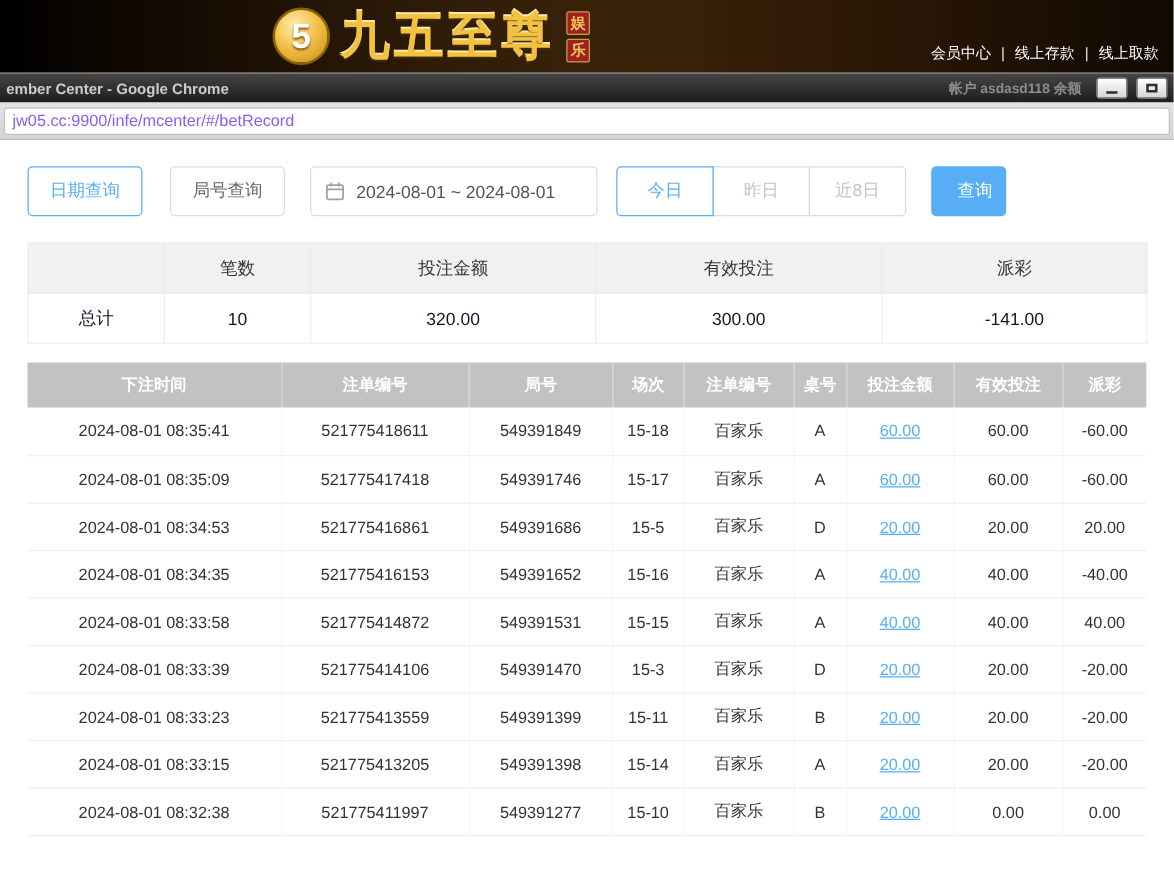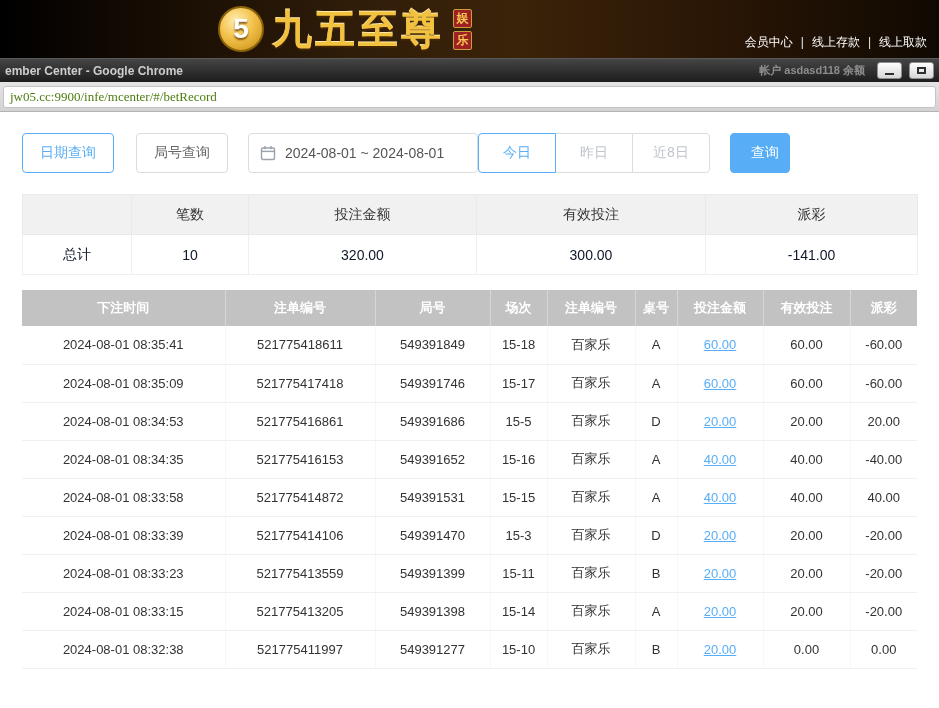--- a/index.html
+++ b/index.html
@@ -60,39 +60,39 @@
 
   
   .urlbar {
     height: 30px; background: linear-gradient(180deg,#e4e4e4,#d3d3d3);
     border-bottom: 1px solid #b5b5b5;
     display: flex; align-items: center; padding: 0 3px;
   }
   .url-input {
     flex: 1; height: 22px; background: #fff; border-radius: 3px; border: 1px solid #c4c4c4;
     display: flex; align-items: center; padding: 0 6px;
-    font-size: 13px; color: #4d7c0f; white-space: nowrap; overflow: hidden; font-family: Liberation Serif, serif;
+    font-size: 13px; color: #8b5cf6; white-space: nowrap; overflow: hidden;
   }
 
   
   .content { padding: 21px 22px 0; background: #fff; }
 
   .filter-row { display: flex; align-items: center; height: 40px; margin-bottom: 21px; }
   .btn {
     height: 40px; border-radius: 4px; background: #fff; font-size: 14px;
     font-family: inherit; cursor: pointer;
   }
   .outline-blue { border: 1px solid #57aef7; color: #57aef7; padding: 0 17px; }
   .outline-gray { border: 1px solid #dcdcdc; color: #666; padding: 0 17px; margin-left: 22px; }
   .date-input {
     margin-left: 20px; width: 230px; height: 40px; border: 1px solid #dcdcdc; border-radius: 4px;
     display: flex; align-items: center; padding: 0 11px; gap: 9px;
     color: #555; font-size: 14px; cursor: pointer; background: #fff;
   }
-  .quick-group { display: flex; margin-left: 0; }
+  .quick-group { display: flex; margin-left: 15px; }
   .quick-btn {
     width: 78px; height: 40px; background: #fff; border: 1px solid #dcdcdc;
     color: #c0c4cc; font-size: 14px; font-family: inherit; cursor: pointer; margin-left: -1px;
   }
   .quick-btn:first-child { border-radius: 4px 0 0 4px; margin-left: 0; }
   .quick-btn:last-child { border-radius: 0 4px 4px 0; }
   .quick-btn.active { border-color: #57aef7; color: #57aef7; position: relative; z-index: 1; }
   .search-btn { margin-left: 20px; width: 60px; background: #57aef7; border: 1px solid #57aef7; color: #fff; padding-left: 16px; }
 
   table { width: 100%; border-collapse: collapse; }

